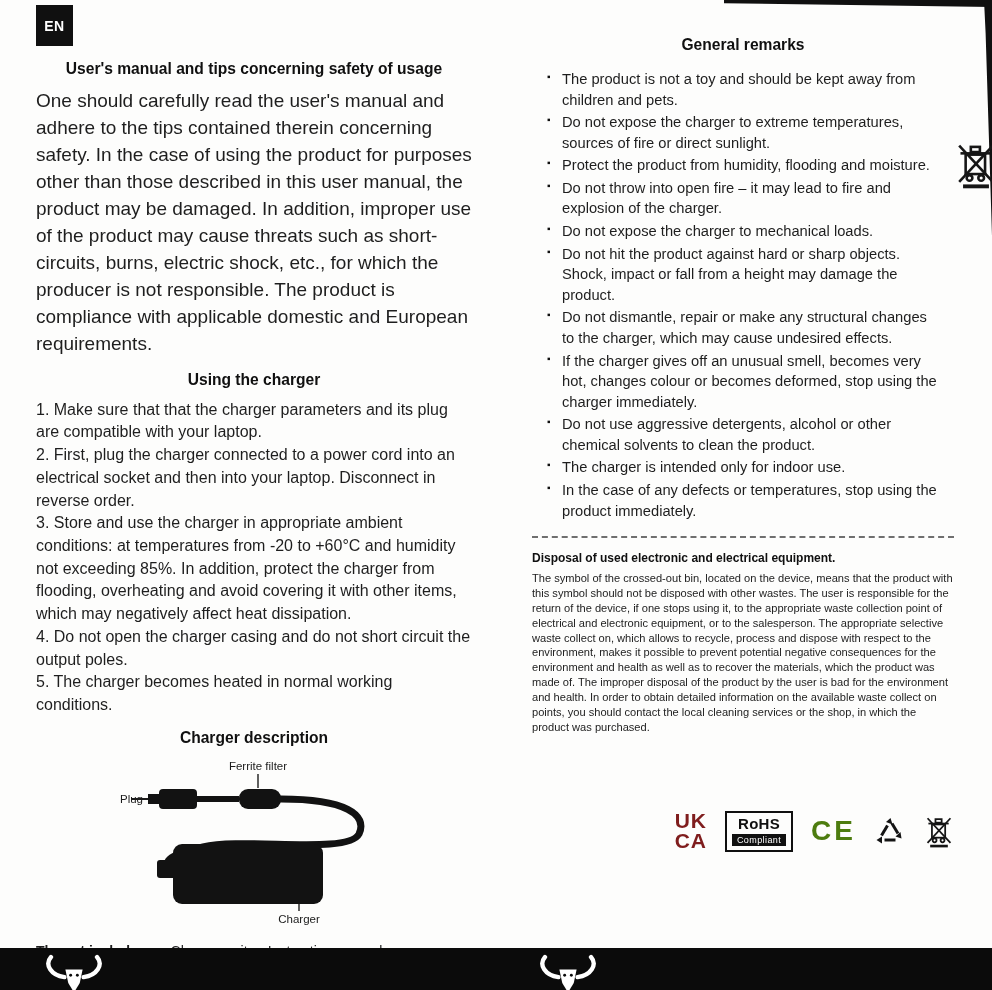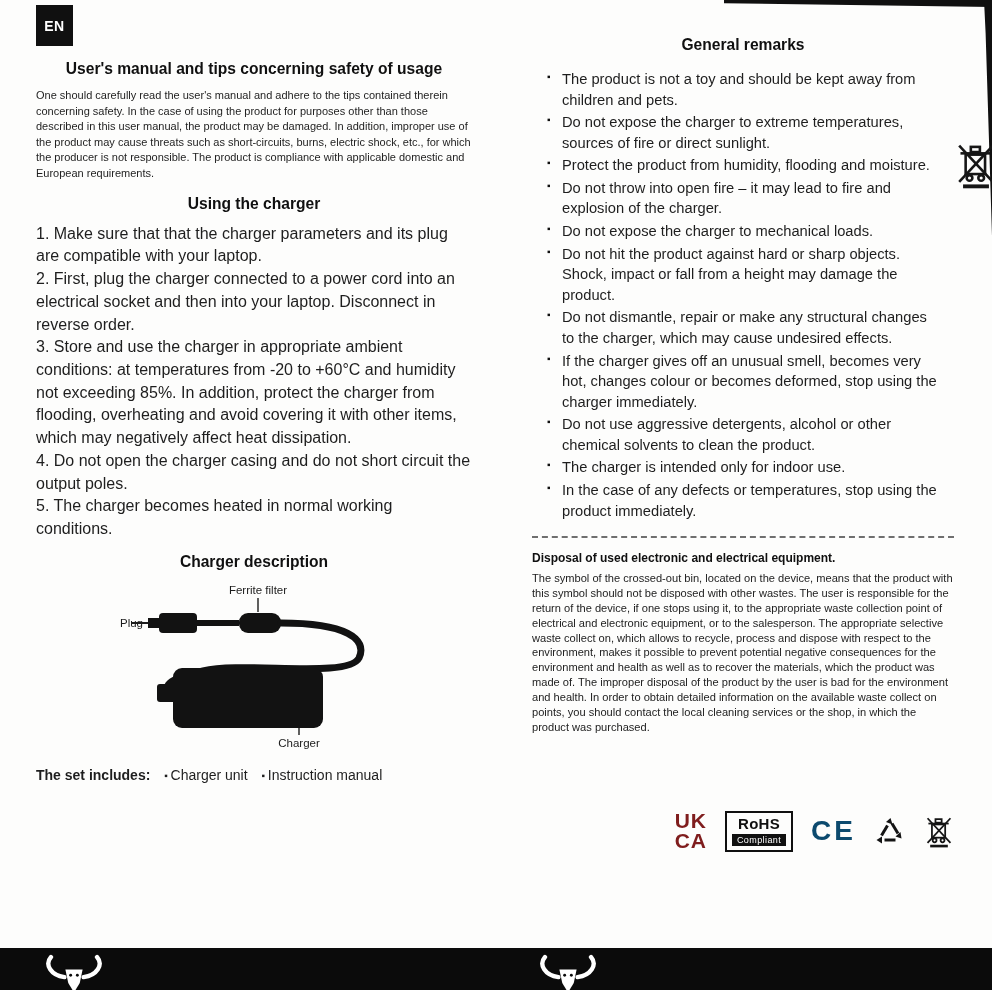--- a/index.html
+++ b/index.html
@@ -23,21 +23,21 @@
   .lang-badge{
     position:absolute;left:36px;top:5px;width:37px;height:41px;
     background:#101010;color:#fff;font-weight:bold;font-size:14px;
     display:flex;align-items:center;justify-content:center;letter-spacing:.5px;
   }
 
   .col-left{position:absolute;left:36px;top:60px;width:436px;}
   .col-right{position:absolute;left:532px;top:36px;width:422px;}
 
   .h{font-size:15.6px;font-weight:bold;color:#101010;margin:0 0 10px 0;text-align:center;}
-  .body-text{font-size:11px;line-height:1.42;margin:0 0 13px 0;}
+  .body-text{font-size:19px;line-height:1.42;margin:0 0 13px 0;}
   .num-item{font-size:16px;line-height:1.42;margin:0;}
   .gap{height:12px;}
 
   ul.remarks{list-style:none;margin:15px;padding:0;}
   ul.remarks li{
     position:relative;padding-left:15px;
     font-size:14.7px;line-height:1.40;margin:0 0 2px 0;
   }
   ul.remarks li::before{
     content:"▪";position:absolute;left:0;top:1px;font-size:10px;color:#111;
@@ -55,21 +55,21 @@
   .set-includes b{font-weight:bold;}
   .sq-item{margin-left:10px;}
   .sq-item::before{content:"▪ ";font-size:10px;vertical-align:1px;}
 
   
   .marks{margin-top:76px;display:flex;align-items:center;justify-content:flex-end;gap:18px;}
   .ukca{font-weight:800;font-size:21px;line-height:.95;letter-spacing:1px;color:#7f1d1d;}
   .rohs{border:2.5px solid #101010;text-align:center;padding:2px 5px 4px 5px;}
   .rohs-text{font-weight:bold;font-size:15px;letter-spacing:.3px;color:#101010;}
   .rohs-sub{background:#101010;color:#fff;font-size:9px;padding:1px 5px;margin-top:2px;letter-spacing:.4px;}
-  .ce{font-size:28px;font-weight:bold;letter-spacing:3px;color:#0c4a6e;}
+  .ce{font-size:28px;font-weight:bold;letter-spacing:3px;color:#4d7c0f;}
 
   
   .margin-bin{position:absolute;right:-6px;top:138px;}
 
   
   .footer-band{position:absolute;left:0;top:948px;width:992px;height:66px;background:#0b0b0b;}
   .goat{position:absolute;top:6px;}
   .goat-1{left:28px;}
   .goat-2{left:522px;}
 </style>

